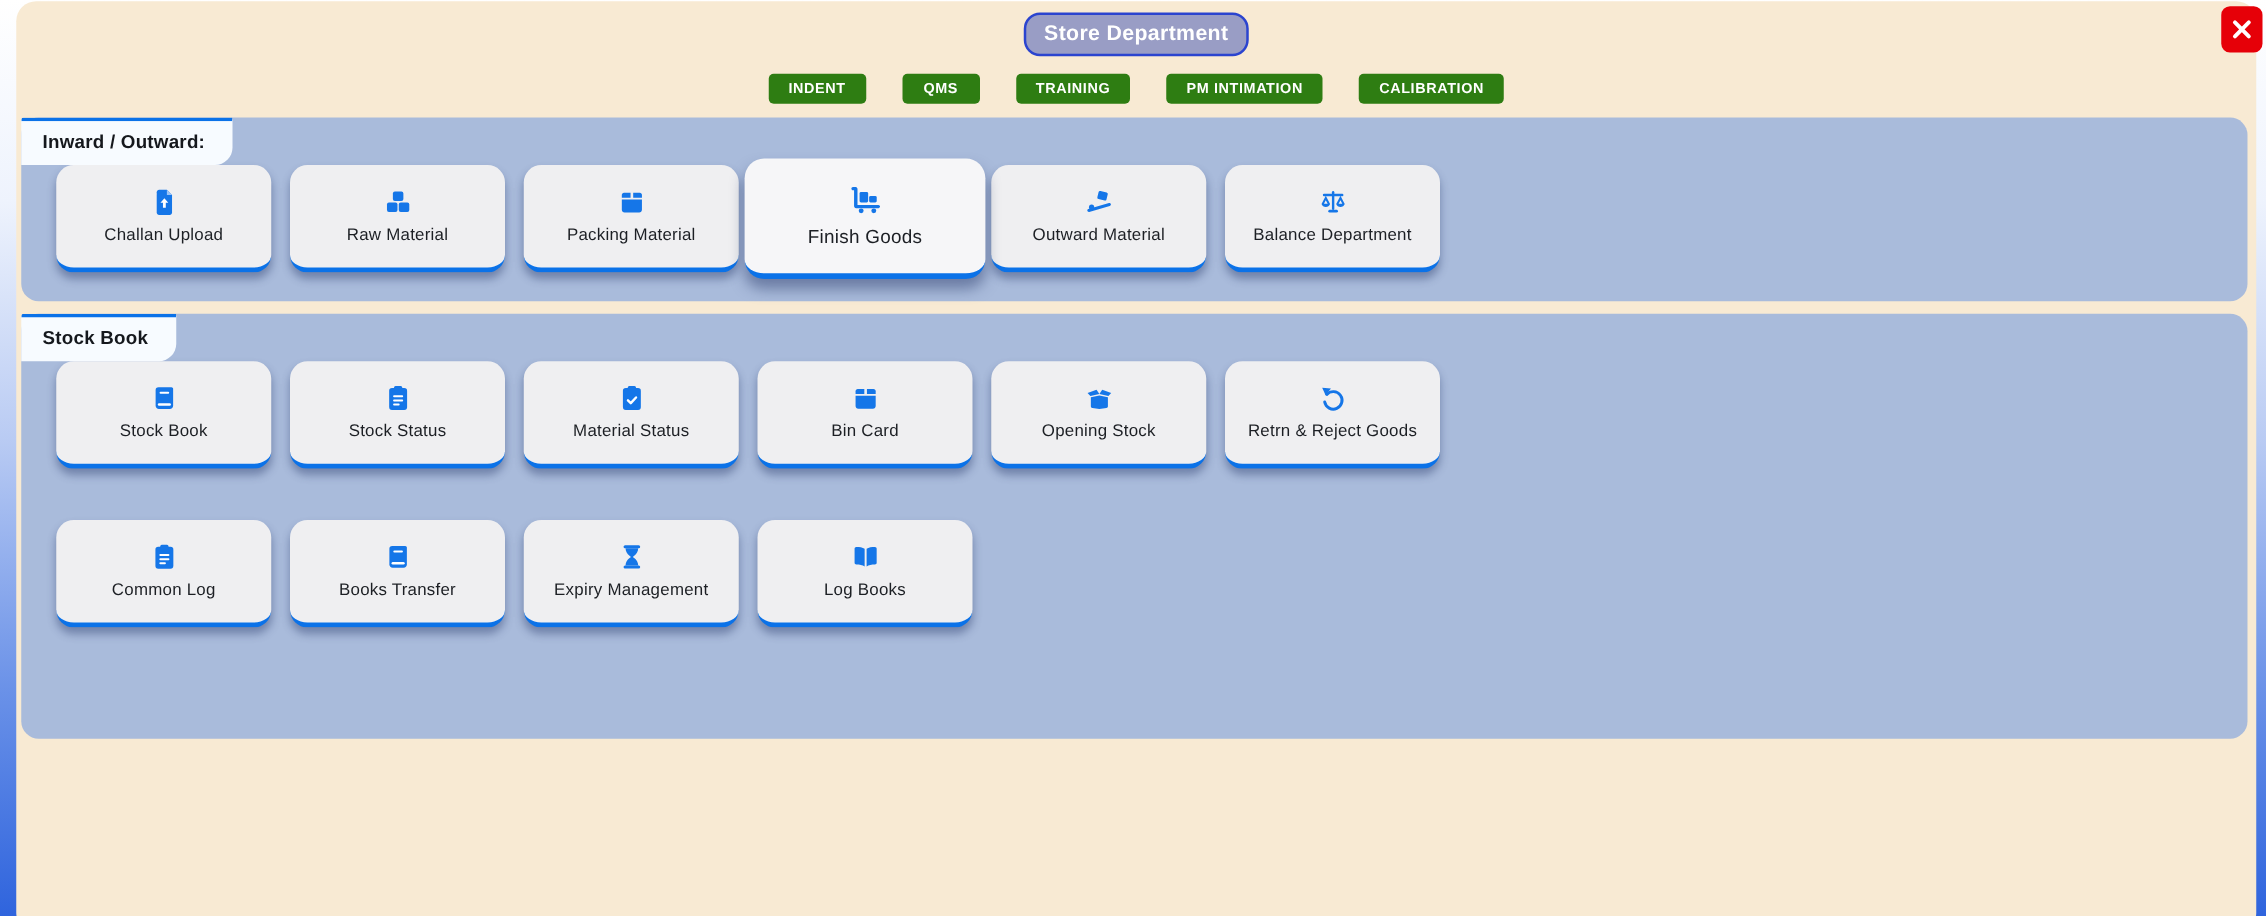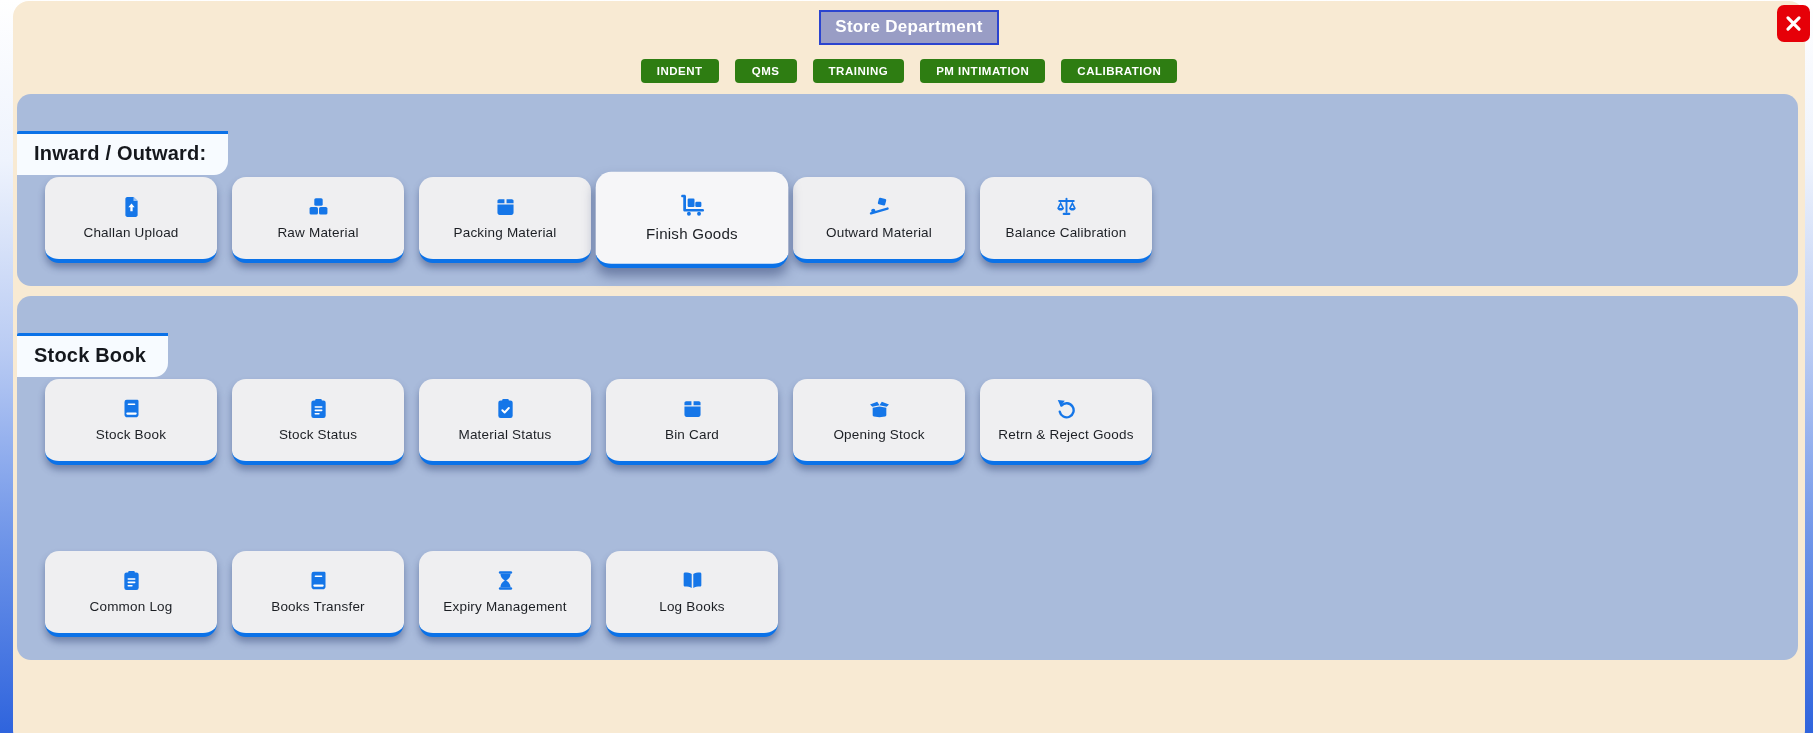--- a/index.html
+++ b/index.html
@@ -12,34 +12,34 @@
   .main-panel {
     position: absolute; left: 13px; top: 1px;
     width: 1792px; height: 745px;
     background: var(--panel-cream, #f8ead3);
     border-radius: 16px;
   }
   .header { display: flex; justify-content: center; padding-top: 9px; }
   .title-badge {
     background: var(--title-bg, #999dc5);
     border: 2px solid var(--title-border, #2b44cf);
-    border-radius: 0;
+    border-radius: 13px;
     color: #ffffff; font-weight: bold; font-size: 17px;
     padding: 5px 14px 6px; letter-spacing: .3px;
   }
   .close-btn {
     position: absolute; top: 5px; right: 3px; z-index: 10;
     width: 33px; height: 37px;
     background: var(--close-red, #e60008);
     border: none; border-radius: 7px;
     display: flex; align-items: center; justify-content: center;
     cursor: pointer;
   }
   .close-btn svg { width: 19px; height: 19px; }
-  .nav-row { display: flex; justify-content: center; gap: 16px; margin-top: 14px; }
+  .nav-row { display: flex; justify-content: center; gap: 29px; margin-top: 14px; }
   .nav-btn {
     background: var(--nav-green, #2e7d12);
     color: #ffffff; font-weight: bold; font-size: 11.5px; letter-spacing: .5px;
     border: none; border-radius: 4px;
     padding: 6px 16px; min-width: 62px;
     cursor: pointer; font-family: inherit;
   }
   .section {
     position: relative;
     margin: 0 7px 0 4px;
@@ -47,27 +47,27 @@
     border-radius: 14px;
   }
   .section-1 { margin-top: 11px; }
   .section-2 { margin-top: 10px; min-height: 340px; }
   .section-tab {
     position: absolute; top: 0; left: 0;
     background: #f7fbff;
     border-top: 3px solid var(--accent-blue, #0b72e8);
     border-radius: 2px 0 14px 0;
     padding: 8px 22px 10px 17px;
-    font-size: 20px; font-weight: 600; color: #15181d; letter-spacing: .2px; margin-top: 37px;
+    font-size: 15px; font-weight: 600; color: #15181d; letter-spacing: .2px;
   }
   .cards {
     display: grid;
     grid-template-columns: repeat(6, 172px);
-    gap: 86px 15px;
-    padding: 83px 28px 23px;
+    gap: 41px 15px;
+    padding: 38px 28px 23px;
     justify-content: start;
   }
   .card {
     width: 172px; height: 86px;
     background: #efeff1;
     border-radius: 14px;
     border-bottom: 4px solid var(--accent-blue, #0b72e8);
     box-shadow: 0 5px 7px rgba(45, 62, 110, .45);
     display: flex; flex-direction: column;
     align-items: center; justify-content: center; gap: 8px;
@@ -156,21 +156,21 @@
           <div class="card">
     <span class="card-icon">
               <svg viewBox="0 0 24 24" fill="currentColor">
                 <rect x="10.9" y="2" width="2.2" height="17.4" rx="1.1"></rect>
                 <rect x="7.6" y="19.2" width="8.8" height="2.6" rx="1.3"></rect>
                 <rect x="2.6" y="4.6" width="18.8" height="2.2" rx="1.1"></rect>
                 <path fill-rule="evenodd" d="M5.3 6.4l3.9 7.6c-.6 1.6-2.1 2.7-3.9 2.7s-3.3-1.1-3.9-2.7zm0 4l-1.7 3.4h3.4z"></path>
                 <path fill-rule="evenodd" d="M18.7 6.4l3.9 7.6c-.6 1.6-2.1 2.7-3.9 2.7s-3.3-1.1-3.9-2.7zm0 4L17 13.8h3.4z"></path>
               </svg>
             </span>
-    <span class="card-label">Balance Calibration</span>
+    <span class="card-label">Balance Department</span>
   </div>
         </div>
   </section>
       <section class="section section-2">
     <div class="section-tab">Stock Book</div>
     <div class="cards">
           <div class="card">
     <span class="card-icon">
               <svg viewBox="0 0 24 24">
                 <path fill="currentColor" d="M4 4.6A2.6 2.6 0 0 1 6.6 2h11.9c.8 0 1.5.7 1.5 1.5V19c0 1.7-1.3 3-3 3H7c-1.7 0-3-1.3-3-3z"></path>

